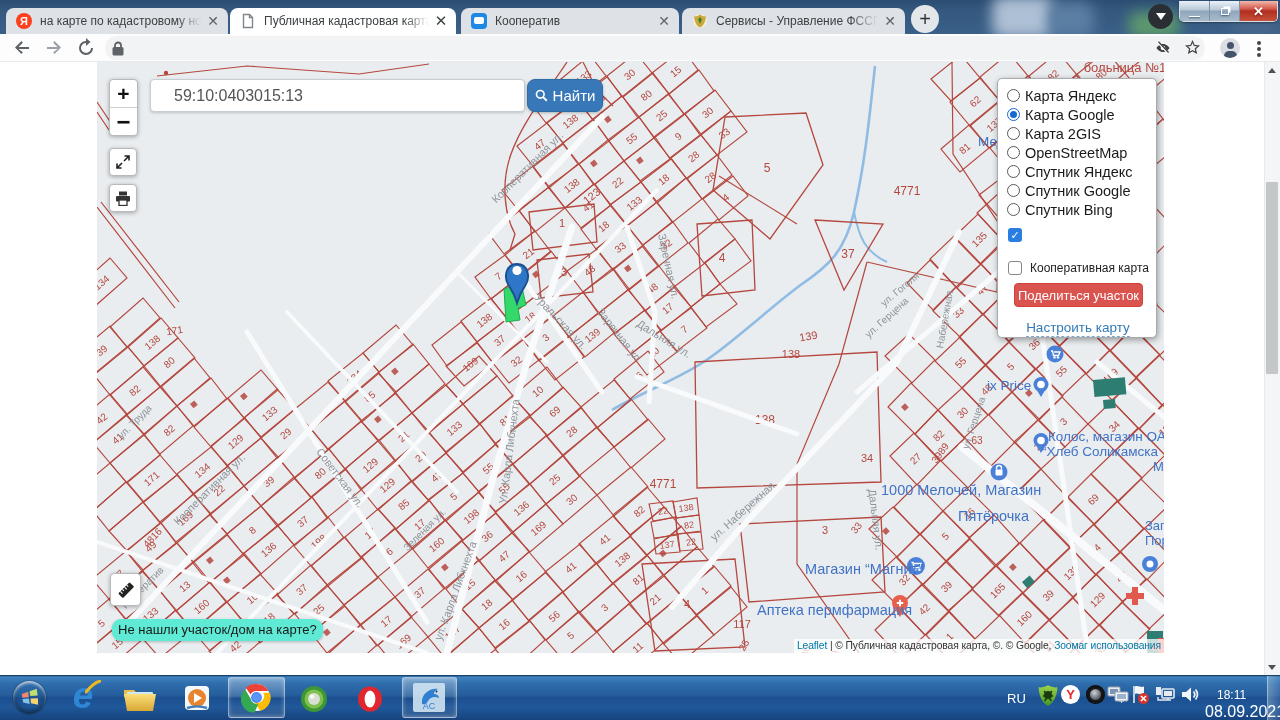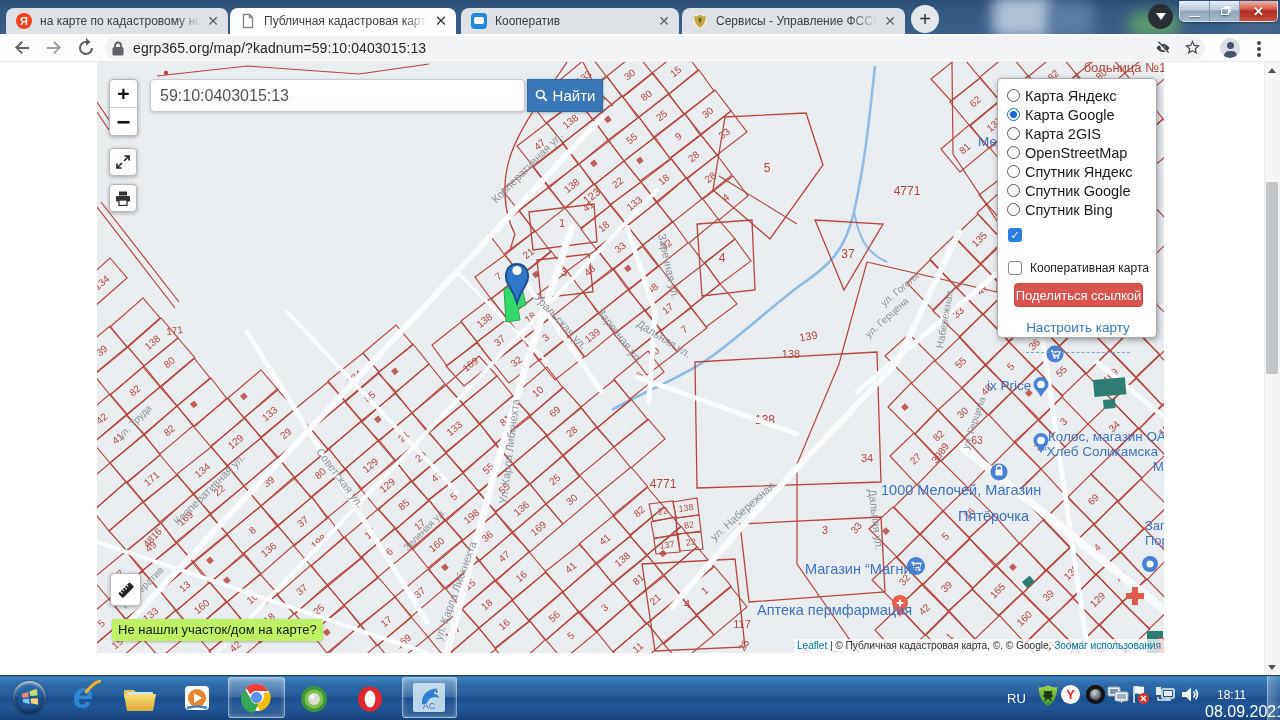--- a/index.html
+++ b/index.html
@@ -23,37 +23,37 @@
 #map{position:absolute;left:97px;top:0px;width:1067px;height:591px;background:#e9edf0;overflow:hidden}
 
 #sbar{position:absolute;left:1264px;top:62px;width:16px;height:615px;background:#f4f5f6;border-left:1px solid #e9e9e9}
 #sthumb{position:absolute;left:1266px;top:182px;width:12px;height:192px;background:#c4c7ca;border-radius:1px}
 
 .mbtn{position:absolute;background:#fff;border:1px solid #b9b9b9;border-radius:4px;box-shadow:0 1px 4px rgba(0,0,0,.3);display:flex;align-items:center;justify-content:center}
 #zoomctl{left:109px;top:17px;width:29px;height:57px;flex-direction:column;padding:0}
 #zoomctl .zh{width:100%;height:28px;display:flex;align-items:center;justify-content:center;font-size:21px;font-weight:700;color:#111}
 #zoomctl .zh+.zh{border-top:1px solid #cfcfcf}
 
-#searchbox{position:absolute;left:150px;top:17px;width:375px;height:33px;background:#fff;border:1px solid #c6cdd3;border-radius:4px;box-shadow:0 1px 3px rgba(0,0,0,.18);font-size:16px;color:#555;line-height:31px;padding-left:9px}
-#findbtn{position:absolute;left:527px;top:17px;width:76px;height:33px;background:#3878b8;border:1px solid #2e6da4;border-radius:0;color:#fff;font-size:15px;display:flex;align-items:center;justify-content:center;box-shadow:0 1px 3px rgba(0,0,0,.25)}
+#searchbox{position:absolute;left:150px;top:17px;width:375px;height:33px;background:#fff;border:1px solid #c6cdd3;border-radius:4px;box-shadow:0 1px 3px rgba(0,0,0,.18);font-size:16px;color:#555;line-height:31px;padding-left:23px}
+#findbtn{position:absolute;left:527px;top:17px;width:76px;height:33px;background:#3878b8;border:1px solid #2e6da4;border-radius:8px;color:#fff;font-size:15px;display:flex;align-items:center;justify-content:center;box-shadow:0 1px 3px rgba(0,0,0,.25)}
 
 #panel{position:absolute;left:997px;top:16px;width:160px;height:260px;background:#fff;border:1px solid #aaa;border-radius:5px;box-shadow:1px 2px 6px rgba(0,0,0,.35);padding:7px 0 0 9px;font-size:14.5px;color:#1a1a1a}
 .radrow{display:flex;align-items:center;height:19px}
 .rad{width:13px;height:13px;border:1.5px solid #595959;border-radius:50%;margin-right:5px;flex:none;position:relative}
 .rad.sel{border-color:#1767d2}
 .rad.sel:after{content:"";position:absolute;left:1.5px;top:1.5px;width:7px;height:7px;border-radius:50%;background:#1767d2}
 .ckrow{position:absolute;left:9px;display:flex;font-size:12px;color:#222;line-height:15px;white-space:nowrap}
 .cbox{width:14px;height:14px;border-radius:3px;margin:1px 8px 0 1px;flex:none}
 .cbox.on{background:#2a7de1;color:#fff;font-size:11px;text-align:center;line-height:14px}
 .cbox.off{border:1.5px solid #888;background:#fff}
 #sharebtn{position:absolute;left:16px;top:204px;width:129px;height:24px;background:#d9534f;border:1px solid #d43f3a;border-radius:4px;color:#fff;font-size:13px;white-space:nowrap;display:flex;align-items:center;justify-content:center}
 #cfglink{position:absolute;left:0;top:241px;width:160px;text-align:center;font-size:13.5px;color:#337ab7}
-#cfglink span{border-bottom:1px dashed #7aa7cc;padding-bottom:17px}
-
-#notfound{position:absolute;left:112px;top:557px;height:22px;background:#bef264;border-radius:3px;box-shadow:0 1px 3px rgba(0,0,0,.25);font-size:13px;color:#1a1a1a;line-height:22px;padding:0 6px}
+#cfglink span{border-bottom:1px dashed #7aa7cc;padding-bottom:1px}
+
+#notfound{position:absolute;left:112px;top:557px;height:22px;background:#5eead4;border-radius:9px;box-shadow:0 1px 3px rgba(0,0,0,.25);font-size:13px;color:#1a1a1a;line-height:22px;padding:0 6px}
 #measure{left:110px;top:511px;width:31px;height:33px}
 
 #attrib{position:absolute;right:0px;bottom:0px;height:14px;background:rgba(255,255,255,.75);font-size:10.3px;color:#333;line-height:14px;padding:0 3px;white-space:nowrap;letter-spacing:-0.1px}
 #attrib a{color:#0078a8;text-decoration:none}
 
 #taskbar{position:absolute;left:0;top:675px;width:1280px;height:45px;background:linear-gradient(180deg,#0d2d50 0,#3f83c0 2px,#2e6cab 9px,#265e9c 20px,#1b4f90 23px,#20589a 32px,#16437e 45px)}
 .tkbtn{position:absolute;top:677px;height:41px;border:1px solid rgba(255,255,255,.45);border-radius:3px;background:linear-gradient(180deg,rgba(255,255,255,.34),rgba(255,255,255,.12) 48%,rgba(30,70,130,.15) 52%,rgba(255,255,255,.12));box-shadow:inset 0 0 4px rgba(255,255,255,.35)}
 .tray{position:absolute;color:#fff;font-size:12px}
 #showdesk{position:absolute;left:1267px;top:676px;width:13px;height:44px;background:linear-gradient(90deg,rgba(255,255,255,.28),rgba(255,255,255,.08));border-left:1px solid rgba(255,255,255,.5)}
 .ticon{position:absolute;top:684px}
@@ -126,21 +126,20 @@
       <path d="M3 9h10.5L9.2 4.7 10.5 3 17 9.5 10.5 16l-1.3-1.7L13.5 11H3z" fill="#9aa0a6"></path>
     </svg>
   <svg class="navic" style="left:76px" viewBox="0 0 20 20">
       <path d="M10 3a7 7 0 1 0 7 7h-2a5 5 0 1 1-5-5v3l4.5-4L10 0z" fill="#5c6166"></path>
     </svg>
   <div id="omnibox"></div>
   <svg class="abs" style="left:112px;top:40.5px" width="12" height="15" viewBox="0 0 12 15">
       <rect x="0.5" y="6" width="11" height="8.5" rx="1.5" fill="#5f6368"></rect>
       <path d="M3 6V4.5a3 3 0 0 1 6 0V6" fill="none" stroke="#5f6368" stroke-width="1.8"></path>
     </svg>
-  <div id="urltext">egrp365.org/map/?kadnum=59:10:0403015:13</div>
 
   <svg class="abs" style="left:1155px;top:40px" width="16" height="16" viewBox="0 0 24 24">
       <path d="M12 6c-5 0-8.6 4-9.8 6 1.2 2 4.8 6 9.8 6s8.6-4 9.8-6C20.6 10 17 6 12 6zm0 9.5A3.5 3.5 0 1 1 12 8.5a3.5 3.5 0 0 1 0 7z" fill="#3c4043"></path>
       <path d="M4 3l16 17" stroke="#fdfdfd" stroke-width="3.4"></path>
       <path d="M5.2 2.6l15.2 16.2" stroke="#3c4043" stroke-width="1.8"></path>
     </svg>
 
   <svg class="abs" style="left:1184px;top:39px" width="17" height="17" viewBox="0 0 24 24">
       <path d="M12 3.6l2.5 5.5 6 .6-4.5 4 1.3 5.9L12 16.5l-5.3 3.1 1.3-5.9-4.5-4 6-.6z" fill="none" stroke="#42464b" stroke-width="1.7"></path>
     </svg>
@@ -846,21 +845,21 @@
       <div class="radrow"><div class="rad"></div>Спутник Яндекс</div>
       <div class="radrow"><div class="rad"></div>Спутник Google</div>
       <div class="radrow"><div class="rad"></div>Спутник Bing</div>
       <div class="ckrow" style="top:148px">
           <div class="cbox on">✓</div>
         </div>
       <div class="ckrow" style="top:181px">
           <div class="cbox off"></div>
           <div style="margin-top:1px">Кооперативная карта</div>
         </div>
-      <div id="sharebtn">Поделиться ссылкой</div>
+      <div id="sharebtn">Поделиться участок</div>
       <div id="cfglink"><span>Настроить карту</span></div>
     </div>
   </div>
 
   <div id="sbar"></div>
   <div id="sthumb"></div>
   <div class="abs" style="left:1268px;top:68px;width:0;height:0;border-left:4px solid transparent;border-right:4px solid transparent;border-bottom:5px solid #505050"></div>
   <div class="abs" style="left:1268px;top:665px;width:0;height:0;border-left:4px solid transparent;border-right:4px solid transparent;border-top:5px solid #505050"></div>
 
   <div id="taskbar"></div>

